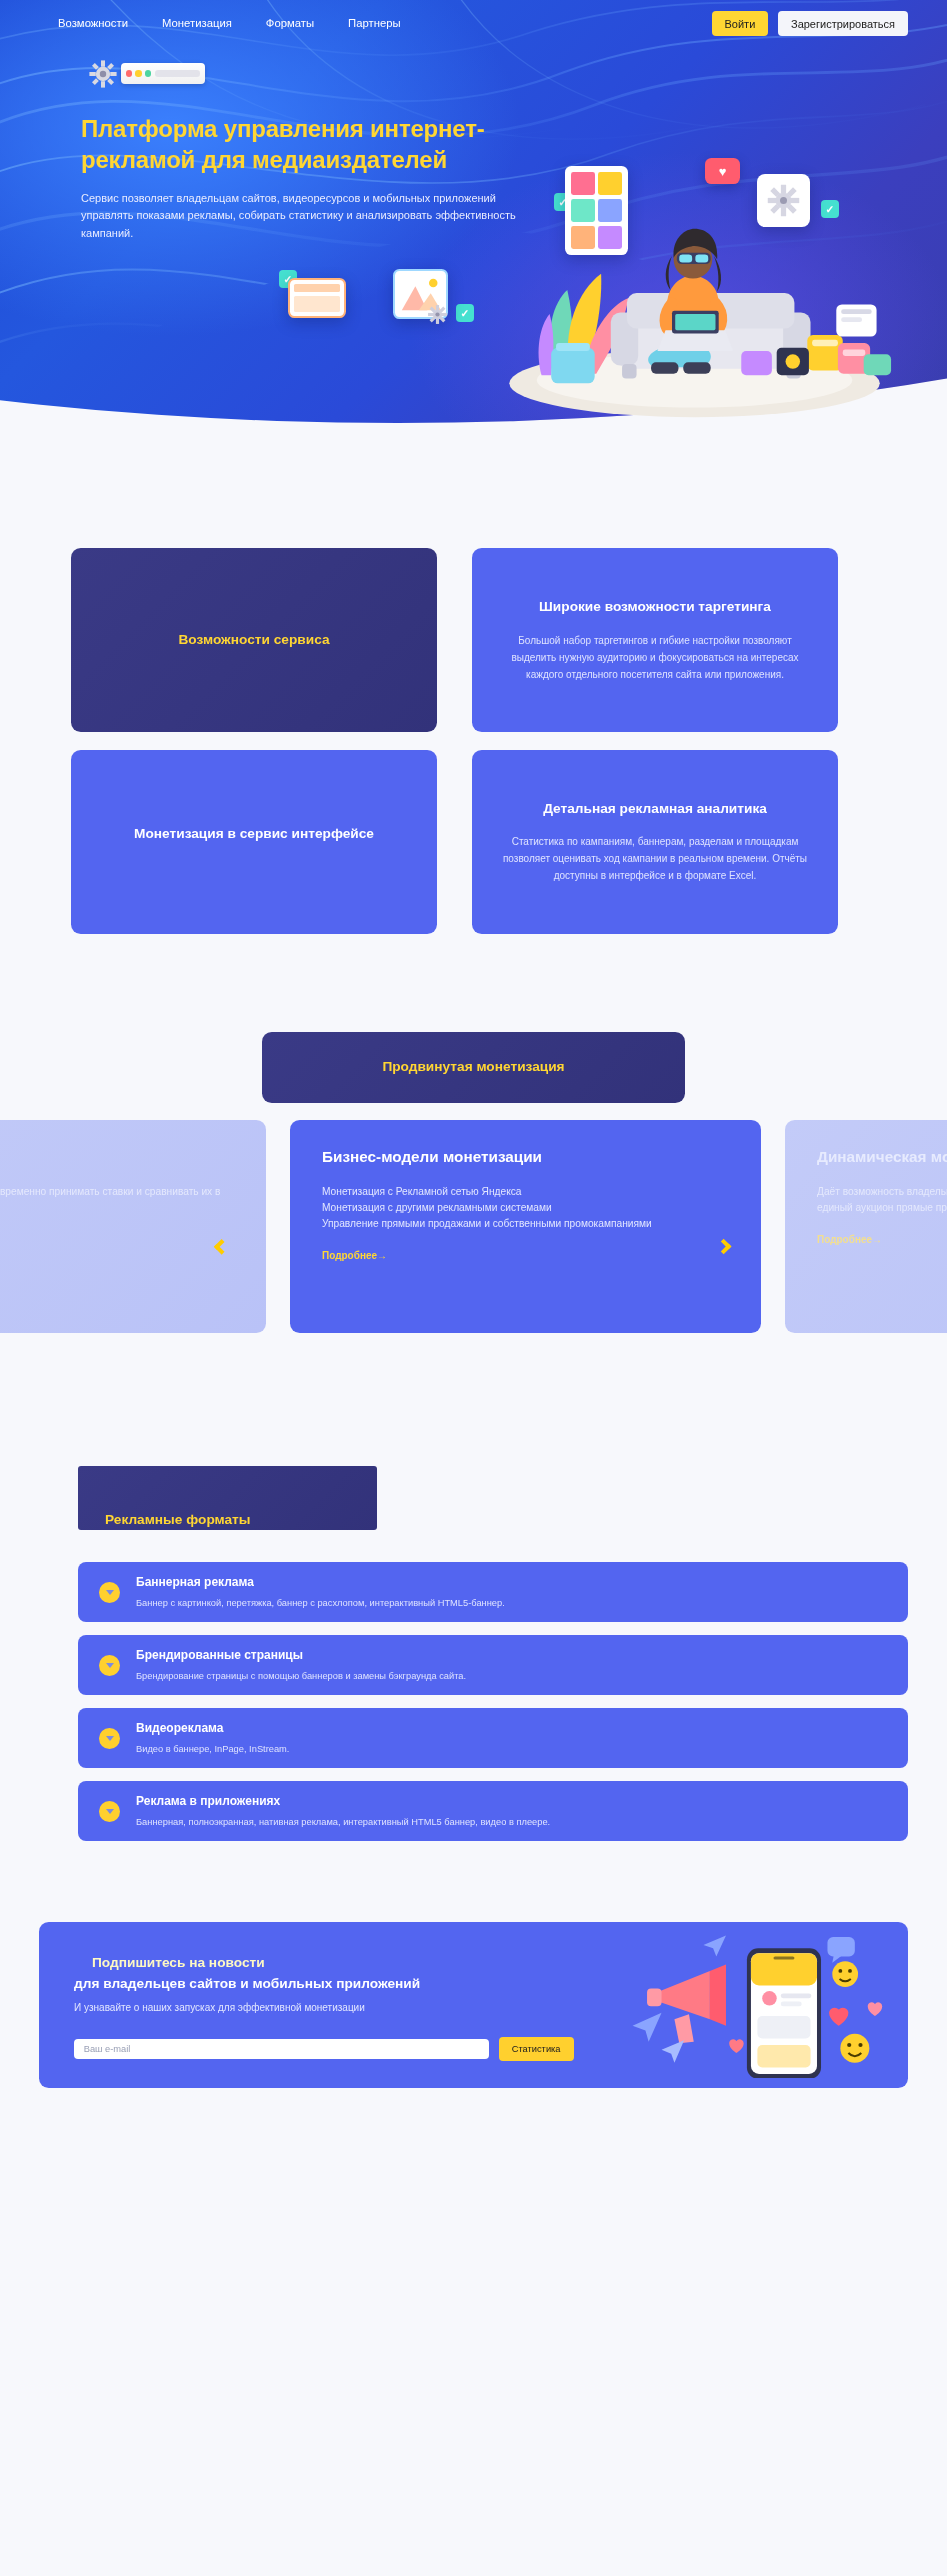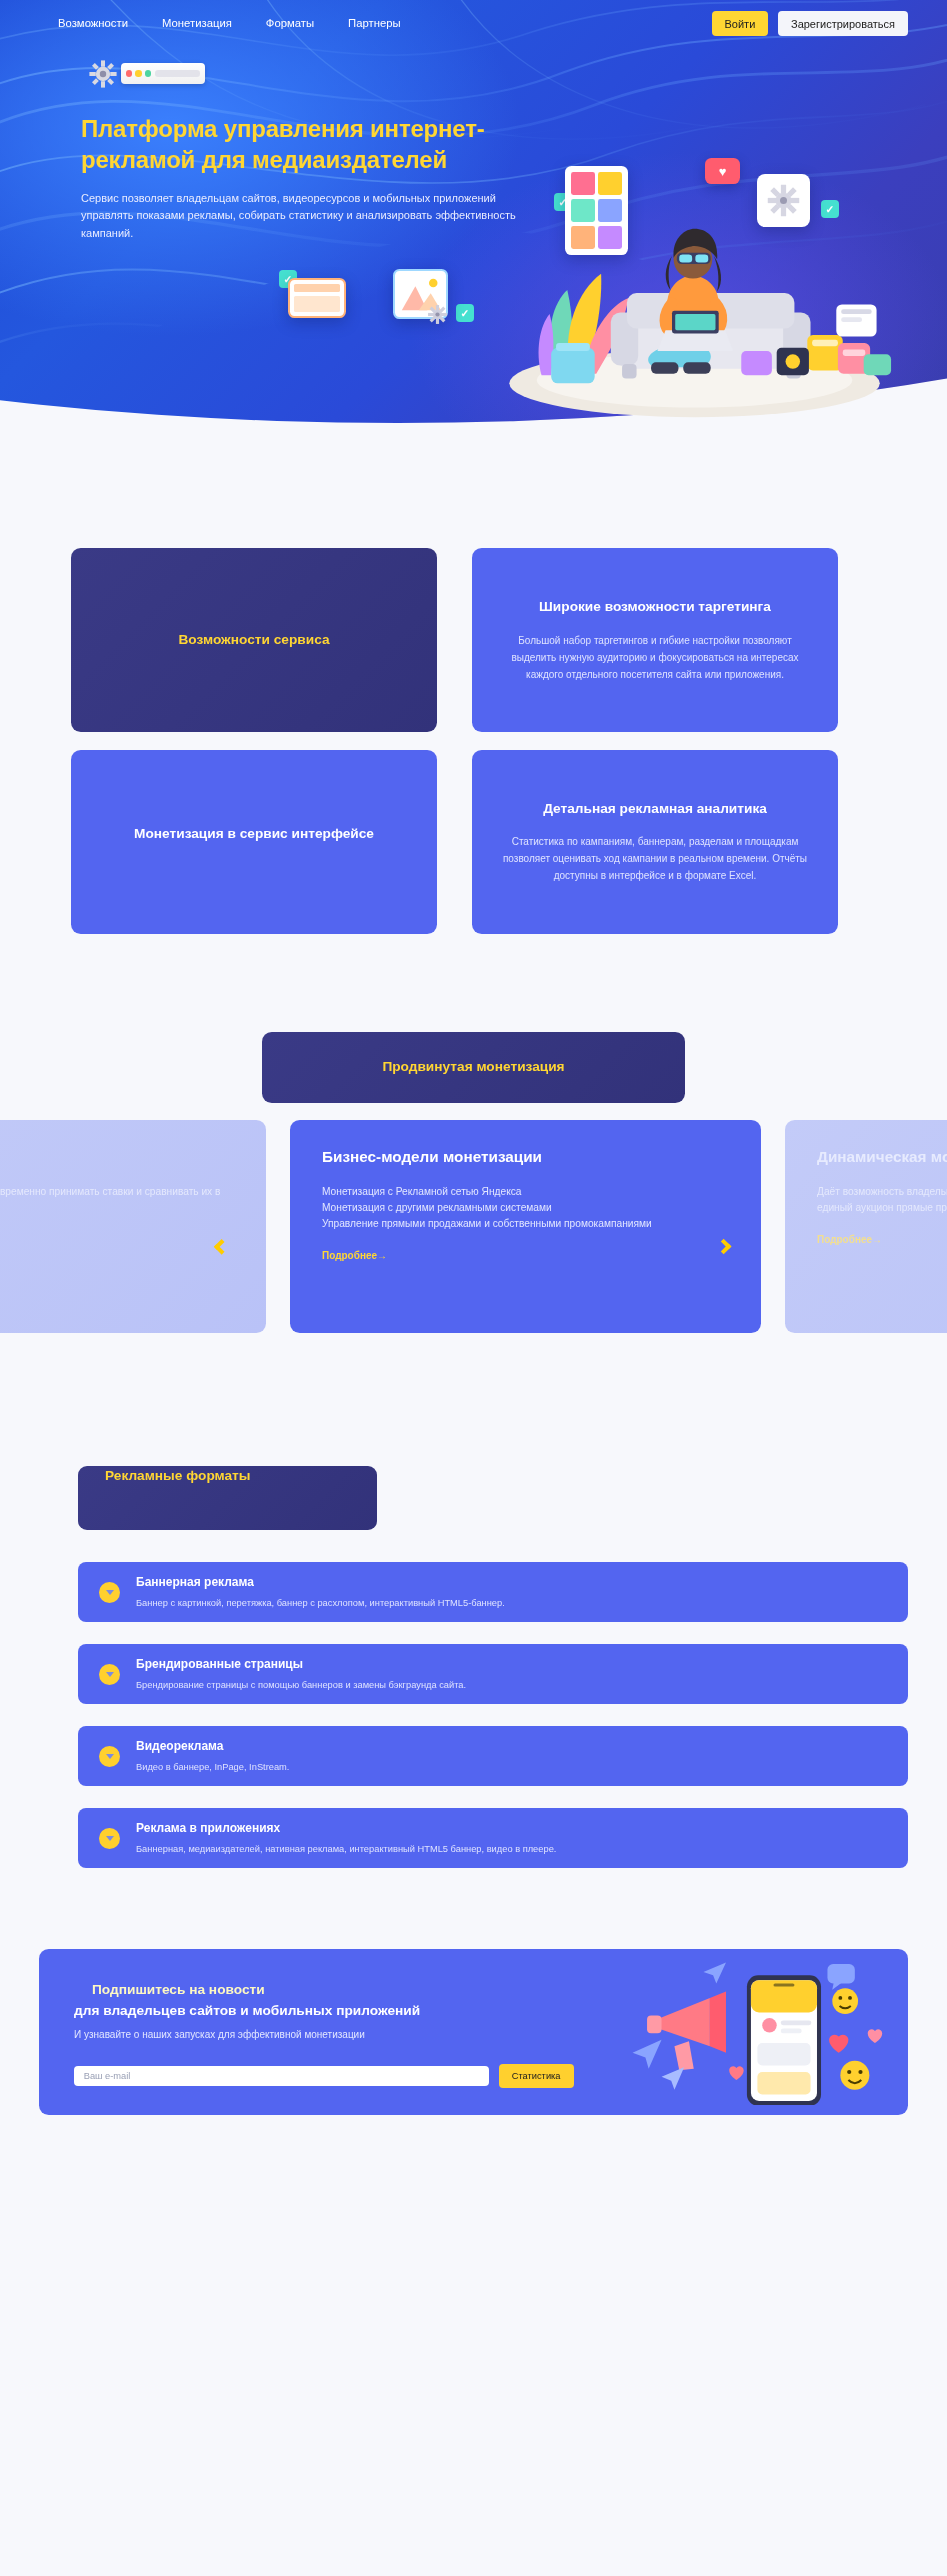--- a/index.html
+++ b/index.html
@@ -272,32 +272,32 @@
   }
   .chev-left { transform: rotate(-135deg); }
   .chev-right { transform: rotate(45deg); }
 
   
   .formats { padding-top: 113px; }
   .formats-wrap { width: 869px; margin: 0 auto; padding-left: 39px; }
   .formats-head {
     width: 299px;
     background: linear-gradient(135deg,#3a3a86 0%,#32327a 100%);
-    border-radius: 9px;
+    border-radius: 3px;
     min-height: 64px;
-    display: flex; align-items: flex-start;
+    display: flex; align-items: flex-end;
     padding-left: 27px;
   }
   .formats-head-title {
     color: #ffd633;
     font-size: 13.7px;
     font-weight: bold;
     line-height: 20px;
   }
-  .accordion { margin-top: 32px; display: flex; flex-direction: column; gap: 22px; }
+  .accordion { margin-top: 32px; display: flex; flex-direction: column; gap: 13px; }
   .acc-item {
     background: #5365f0;
     border-radius: 8px;
     min-height: 60px;
     display: flex;
     align-items: center;
     padding: 11.3px 21px;
     cursor: pointer;
   }
   .acc-toggle {
@@ -693,21 +693,21 @@
           <div class="acc-text">Видео в баннере, InPage, InStream.</div>
         </div>
       </div>
 
       <div class="acc-item">
         <span class="acc-toggle">
           <span class="caret-down"></span>
         </span>
         <div class="acc-body">
           <div class="acc-title">Реклама в приложениях</div>
-          <div class="acc-text">Баннерная, медиаиздателей, нативная реклама, интерактивный HTML5 баннер, видео в плеере.</div>
+          <div class="acc-text">Баннерная, полноэкранная, нативная реклама, интерактивный HTML5 баннер, видео в плеере.</div>
         </div>
       </div>
 
     </div>
   </div>
 </section>
 
 <section class="section subscribe-sec">
   <div class="subscribe">
     <div class="sub-kicker">Подпишитесь на новости</div>

